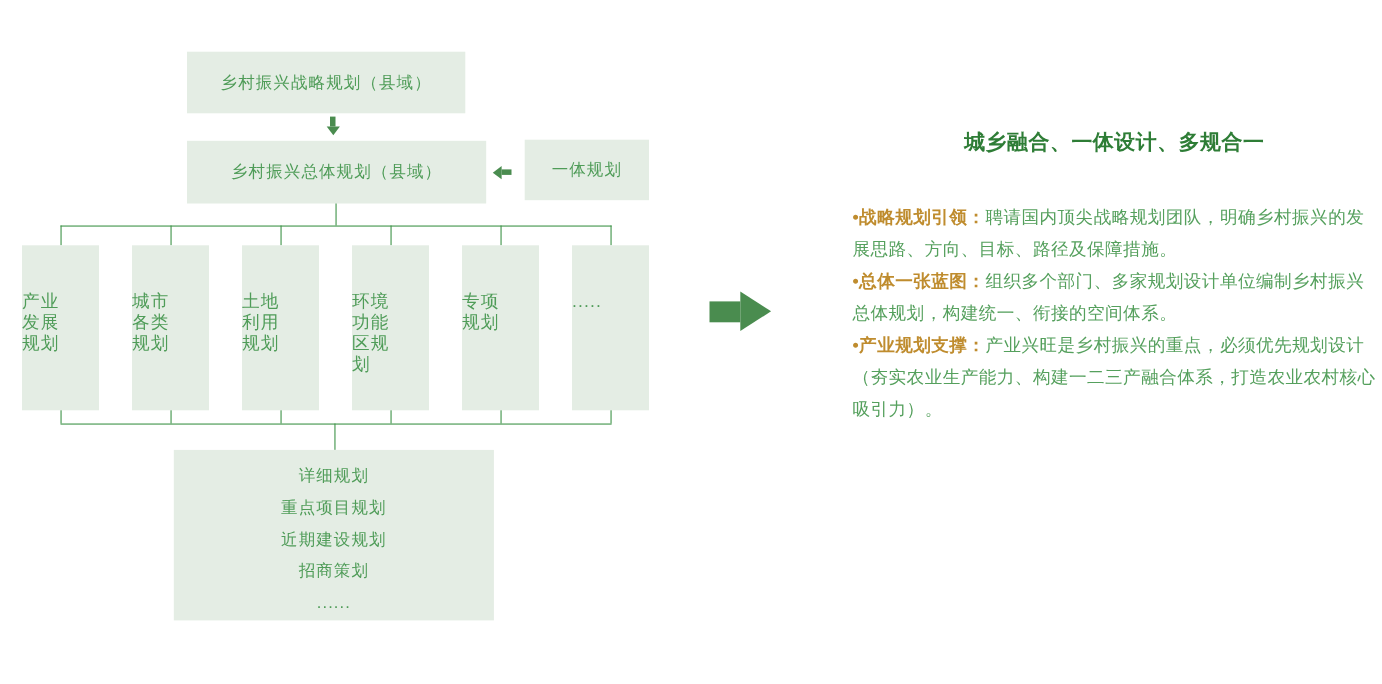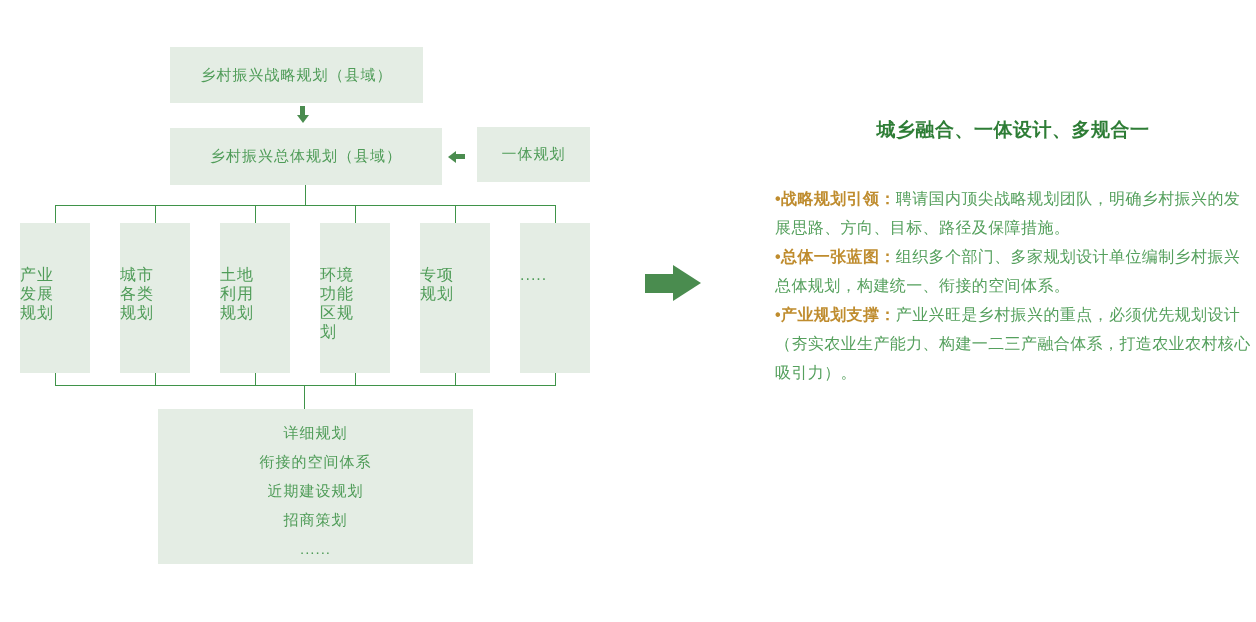--- a/index.html
+++ b/index.html
@@ -42,21 +42,21 @@
     font-size:16px;
     line-height:19px;
     text-align:left;
     padding-top:42px;
     white-space:pre-line;
     letter-spacing:1px;
   }
   .cline{position:absolute;background:var(--line);}
   .bottombox{
     position:absolute;
-    left:158px;top:409px;width:315px;height:155px;
+    left:158px;top:409px;width:291px;height:155px;
     background:var(--box-fill);
     color:var(--box-text);
     font-size:15px;
     line-height:29px;
     text-align:center;
     padding-top:9px;
     letter-spacing:1px;
   }
   .bottombox div{display:block;}
   
@@ -152,21 +152,21 @@
   <i class="cline" style="left:255px;top:373px;width:1px;height:12px;"></i>
   <i class="cline" style="left:355px;top:373px;width:1px;height:12px;"></i>
   <i class="cline" style="left:455px;top:373px;width:1px;height:12px;"></i>
   <i class="cline" style="left:555px;top:373px;width:1px;height:12px;"></i>
   <i class="cline" style="left:55px;top:385px;width:501px;height:1px;"></i>
   <i class="cline" style="left:304px;top:385px;width:1px;height:24px;"></i>
 
   
   <div class="bottombox">
     <div>详细规划</div>
-    <div>衔接的空间体系</div>
+    <div>重点项目规划</div>
     <div>近期建设规划</div>
     <div>招商策划</div>
     <div>......</div>
   </div>
 
   
   <span>
     <i class="big-arrow-stem"></i><i class="big-arrow-head"></i>
   </span>
 

